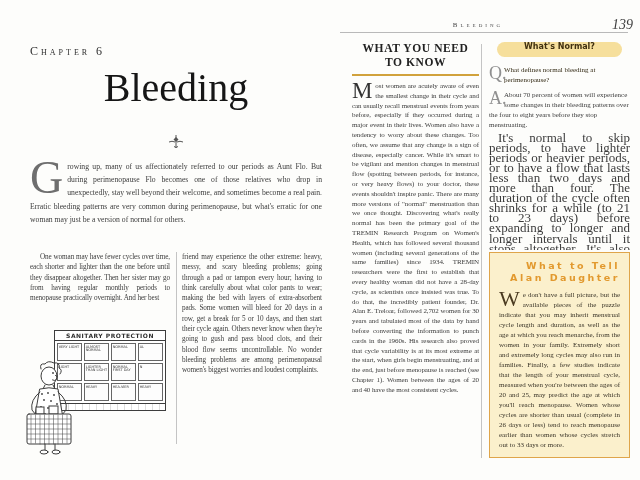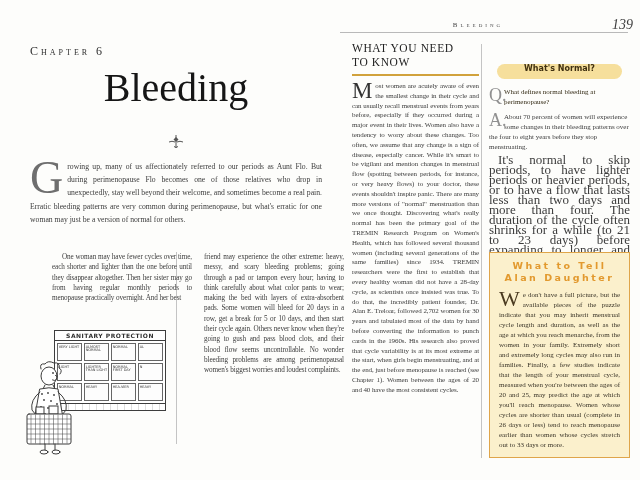--- a/index.html
+++ b/index.html
@@ -16,21 +16,21 @@
   .title{position:absolute;left:30px;top:64px;width:292px;text-align:center;
     font-size:40px;font-weight:normal;color:#161616;}
   .ornament{position:absolute;left:30px;top:134px;width:292px;text-align:center;}
   .intro{position:absolute;left:30px;top:160px;width:292px;
     font-size:7.7px;line-height:13.2px;text-align:justify;}
   .dropcap{float:left;font-family:"Liberation Serif",serif;}
   .dc-g{font-size:46px;line-height:36px;color:var(--ink-light);padding-right:4px;}
   .dc-m{font-size:23px;line-height:18px;color:#333;padding-right:3px;}
   .dc-w{font-size:22px;line-height:17px;color:#4a3witch0;padding-right:3px;color:#4a3a20;}
   .lcol{position:absolute;top:252px;width:140px;font-size:7.2px;line-height:10.3px;
-    text-align:justify;letter-spacing:-0.1px;margin-left:22px;}
+    text-align:justify;letter-spacing:-0.1px;}
   .col1{left:30px;} .col2{left:182px;}
   .col1 p{text-indent:10px;}
   .vrule-left{position:absolute;left:176px;top:252px;width:1px;height:192px;background:var(--rule);}
 
   
   .cartoon{position:absolute;left:18px;top:330px;width:150px;height:130px;}
   .shelf{position:absolute;left:36px;top:0;width:112px;}
   .sign{border:1px solid #3d3d3d;background:#fff;text-align:center;
     font:bold 6px "DejaVu Sans",sans-serif;letter-spacing:.5px;padding:1px 0;color:#2e2e2e;}
   .shelfgrid{display:grid;grid-template-columns:repeat(4,1fr);gap:2px;
@@ -42,41 +42,41 @@
     repeating-linear-gradient(90deg,#fff 0 6px,#ddd 6px 7px);}
   .woman{position:absolute;left:0;top:30px;}
 
   
   .running-header{position:absolute;left:352px;top:21px;width:252px;text-align:center;
     font-variant:small-caps;letter-spacing:3px;font-size:7px;color:#4a4a4a;}
   .folio{position:absolute;right:7px;top:17px;font-style:italic;font-size:14px;color:#3e3e3e;}
   .header-rule{position:absolute;left:340px;top:32px;width:288px;height:1px;background:#b9b9b9;}
 
   .main-col{position:absolute;left:352px;top:42px;width:127px;}
-  .main-col h2{font-size:11.5px;letter-spacing:.6px;text-align:left;
-    line-height:13.5px;color:#222;font-weight:normal;}
+  .main-col h2{font-size:11.5px;letter-spacing:.6px;text-align:center;
+    line-height:13.5px;color:#222;font-weight:bold;}
   .gold-rule{margin-top:5px;height:2px;background:var(--gold);}
   .main-body{margin-top:6px;font-size:7px;line-height:9.8px;text-align:justify;letter-spacing:-0.1px;}
 
   .vrule-right{position:absolute;left:481px;top:44px;width:1px;height:414px;background:var(--rule);}
 
   .qa-col{position:absolute;left:489px;top:42px;width:141px;height:420px;}
-  .qa-flow{height:208px;overflow:hidden;margin-top:22px;}
+  .qa-flow{height:208px;overflow:hidden;}
   .pill{margin:0 8px 8px 8px;height:15px;line-height:15px;border-radius:8px;background:var(--pill-bg);
     text-align:center;font:bold 8px "DejaVu Sans",sans-serif;color:#403010;}
   .qa{font-size:7px;line-height:10.1px;}
   .qa-letter{float:left;width:15px;font-size:18px;line-height:16px;color:#909090;
     font-family:"Liberation Serif",serif;}
   .question{font-weight:normal;color:#332a14;}
   .qa-a{margin-top:5px;}
   .answer2{font-size:13px;line-height:10.1px;text-indent:9px;margin-top:2px;text-align:justify;}
 
   .daughter-box{position:absolute;left:0;top:210px;width:141px;height:206px;overflow:hidden;
     background:var(--box-bg);border:1px solid var(--box-border);padding:7px 9px;}
-  .box-title{text-align:center;font:bold 9.5px "DejaVu Sans",sans-serif;letter-spacing:2.5px;
+  .box-title{text-align:right;font:bold 9.5px "DejaVu Sans",sans-serif;letter-spacing:2.5px;
     color:var(--box-title);line-height:12px;}
   .box-body{margin-top:6px;font-size:7px;line-height:10px;text-align:justify;color:#3a3428;}
 </style>
 </head>
 <body>
 
 <div class="spread">
 
   <div class="chapter">Chapter 6</div>
   <h1 class="title">Bleeding</h1>

